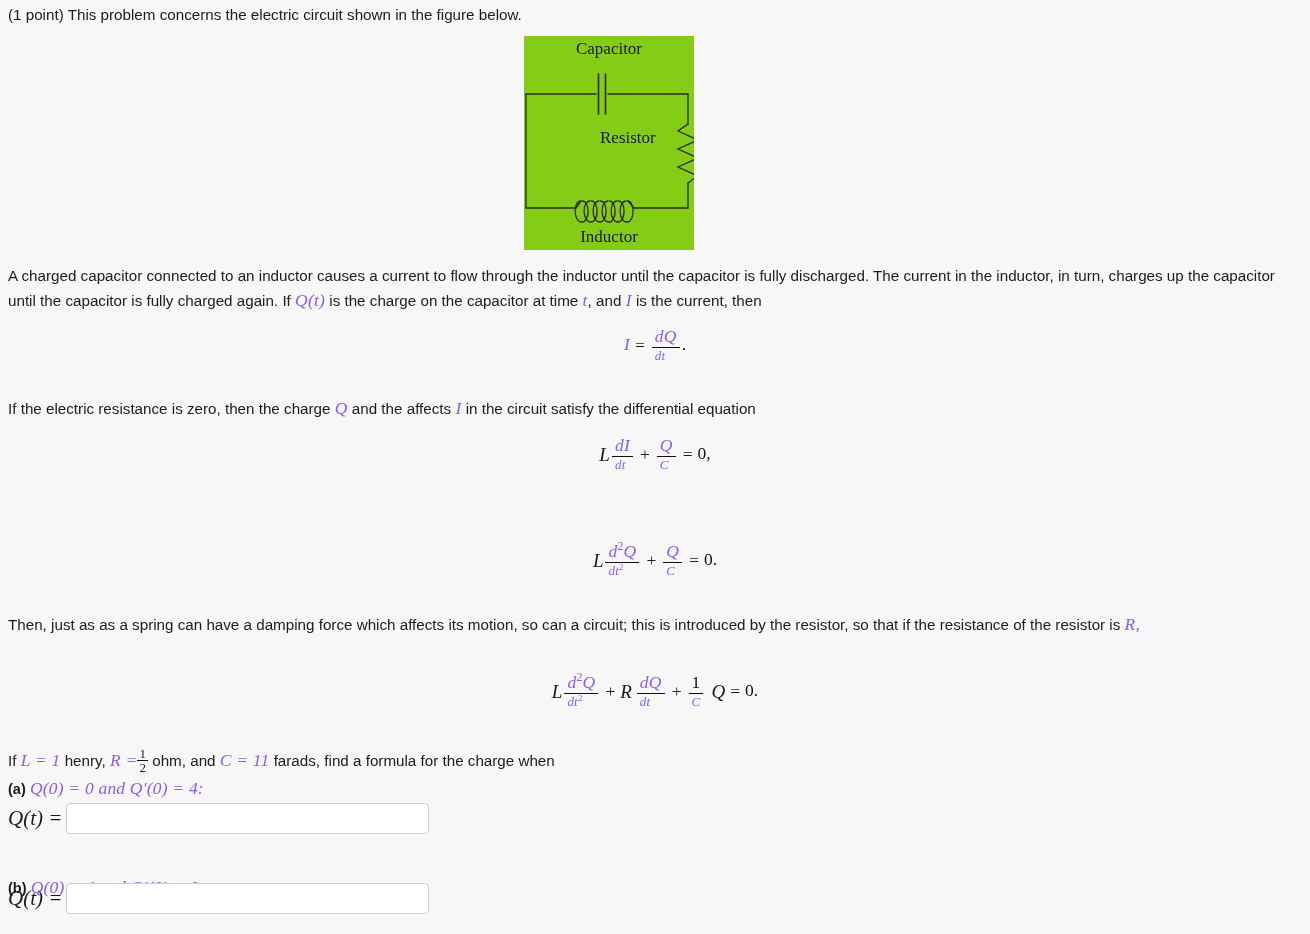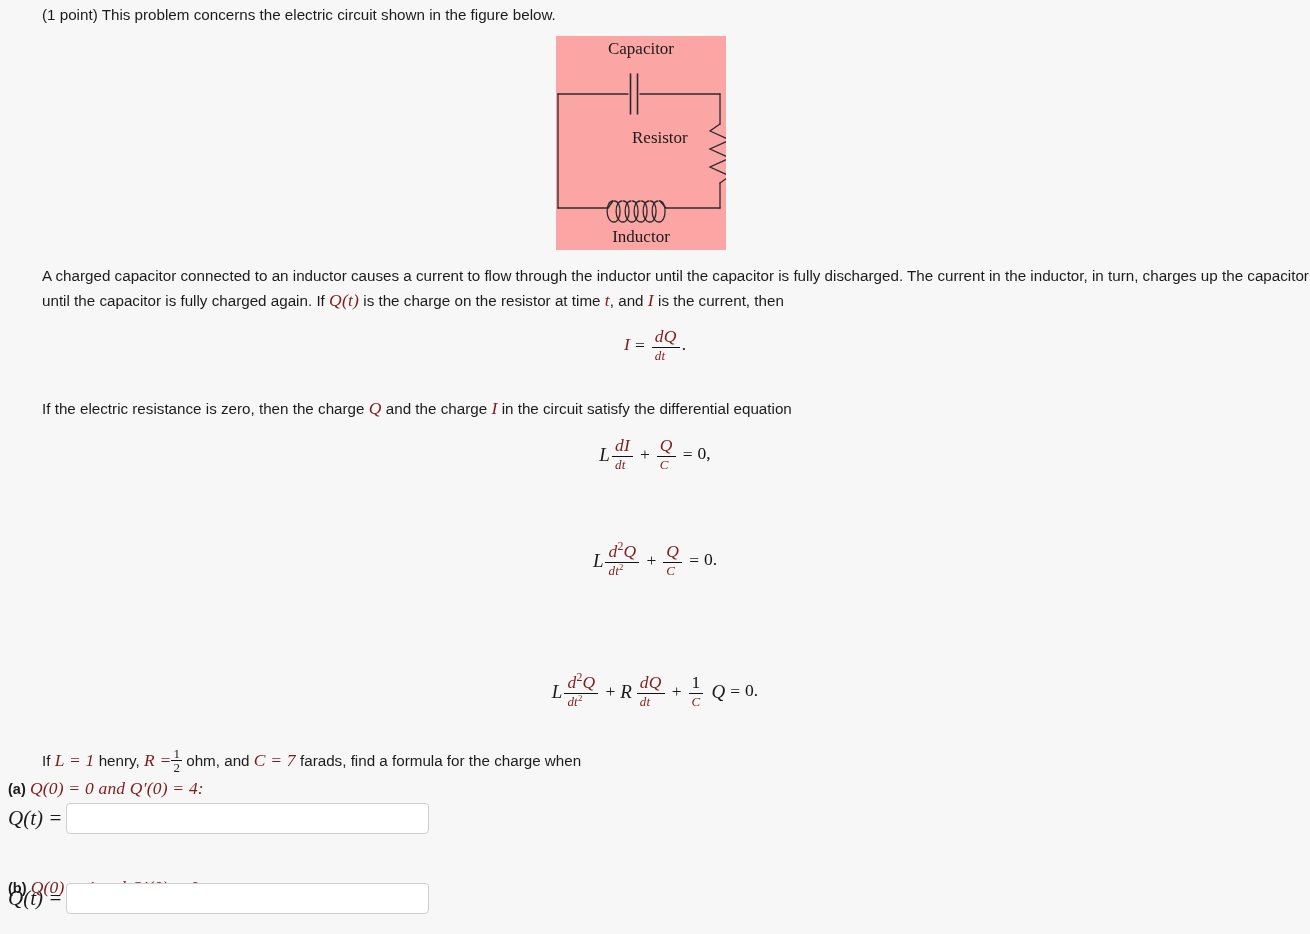--- a/index.html
+++ b/index.html
@@ -21,45 +21,44 @@
     width: 1310px;
     height: 934px;
     box-sizing: border-box;
     padding: 0 8px;
   }
   .prose {
     font-family: "Liberation Sans", sans-serif;
     font-size: 15.2px;
     line-height: 25px;
     color: #1c1c1c;
-    margin-left: 34px;
   }
   
   .m {
     font-family: "Liberation Serif", "DejaVu Serif", serif;
     font-style: italic;
     font-size: 17.5px;
-    color: #7f1d1d;
+    color: #8b5cf6;
     letter-spacing: 0.2px;
   }
   .mr {
     font-family: "Liberation Serif", "DejaVu Serif", serif;
     font-style: normal;
     font-size: 17.5px;
     color: #111;
   }
   .line1 { position: absolute; left: 8px; top: 2px; }
   
   .figure-wrap {
     position: absolute;
-    left: 556px;
+    left: 524px;
     top: 36px;
     width: 170px;
     height: 214px;
-    background: #fca5a5;
+    background: #84cc16;
   }
   .fig-label {
     position: absolute;
     font-family: "Liberation Serif", "DejaVu Serif", serif;
     font-size: 17px;
     color: #1a1a1a;
     white-space: nowrap;
   }
   .lbl-cap { left: 0; top: 3px; width: 170px; text-align: center; }
   .lbl-ind { left: 0; top: 191px; width: 170px; text-align: center; }
@@ -193,59 +192,63 @@
       </g>
     </svg>
     <div class="fig-label lbl-cap">Capacitor</div>
     <div class="fig-label lbl-res">Resistor</div>
     <div class="fig-label lbl-ind">Inductor</div>
   </div>
 
   <div class="prose" style="position:absolute; left:8px; top:263px; width:1288px;">
     <span>A charged capacitor connected to an inductor causes a current to flow through the inductor until the capacitor is fully discharged. The current in the inductor, in turn, charges up the capacitor until the capacitor is fully charged again. If</span>
     <span class="m">Q(t)</span>
-    <span>is the charge on the resistor at time</span>
+    <span>is the charge on the capacitor at time</span>
     <span class="m">t</span><span>, and</span>
     <span class="m">I</span>
     <span>is the current, then</span>
   </div>
 
   <div class="eq" style="top:328px;">
     <span class="m">I</span><span class="op">=</span><span class="frac"><span class="num m">dQ</span><span class="den m">dt</span></span><span class="mr">.</span>
   </div>
 
   <div class="prose" style="position:absolute; left:8px; top:396px; width:1288px;">
     <span>If the electric resistance is zero, then the charge</span>
     <span class="m">Q</span>
-    <span>and the charge</span>
+    <span>and the affects</span>
     <span class="m">I</span>
     <span>in the circuit satisfy the differential equation</span>
   </div>
 
   <div class="eq" style="top:437px;">
     <span class="big">L</span><span class="frac"><span class="num m">dI</span><span class="den m">dt</span></span><span class="op">+</span><span class="frac"><span class="num m">Q</span><span class="den m">C</span></span><span class="op">=</span><span class="mr">0,</span>
   </div>
 
 
   <div class="eq" style="top:543px;">
     <span class="big">L</span><span class="frac"><span class="num m"><span>d</span><sup class="exp">2</sup><span>Q</span></span><span class="den m"><span>dt</span><sup class="exp">2</sup></span></span><span class="op">+</span><span class="frac"><span class="num m">Q</span><span class="den m">C</span></span><span class="op">=</span><span class="mr">0.</span>
   </div>
 
+  <div class="prose" style="position:absolute; left:8px; top:612px; width:1288px;">
+    <span>Then, just as as a spring can have a damping force which affects its motion, so can a circuit; this is introduced by the resistor, so that if the resistance of the resistor is</span>
+    <span class="m">R,</span>
+  </div>
 
   <div class="eq" style="top:674px;">
     <span class="big">L</span><span class="frac"><span class="num m"><span>d</span><sup class="exp">2</sup><span>Q</span></span><span class="den m"><span>dt</span><sup class="exp">2</sup></span></span><span class="op">+</span><span class="big">R</span><span class="frac" style="margin-left:5px;"><span class="num m">dQ</span><span class="den m">dt</span></span><span class="op">+</span><span class="frac"><span class="num mr">1</span><span class="den m">C</span></span><span class="big" style="margin-left:6px;">Q</span><span class="op">=</span><span class="mr">0.</span>
   </div>
 
   <div class="qrow prose" style="top:748px;">
     <span>If</span>
     <span class="m">L = 1</span>
     <span>henry,</span>
     <span class="m">R =</span><span class="inline-frac"><span class="n">1</span><span class="d">2</span></span>
     <span>ohm, and</span>
-    <span class="m">C = 7</span>
+    <span class="m">C = 11</span>
     <span>farads, find a formula for the charge when</span>
   </div>
 
   <div class="qrow" style="top:778px;">
     <span class="bold-tag">(a)</span>
     <span class="m">Q(0) = 0 and Q′(0) = 4:</span>
   </div>
 
   <div class="ansrow" style="top:803px;">
     <span class="lhs">Q(t) =</span>

